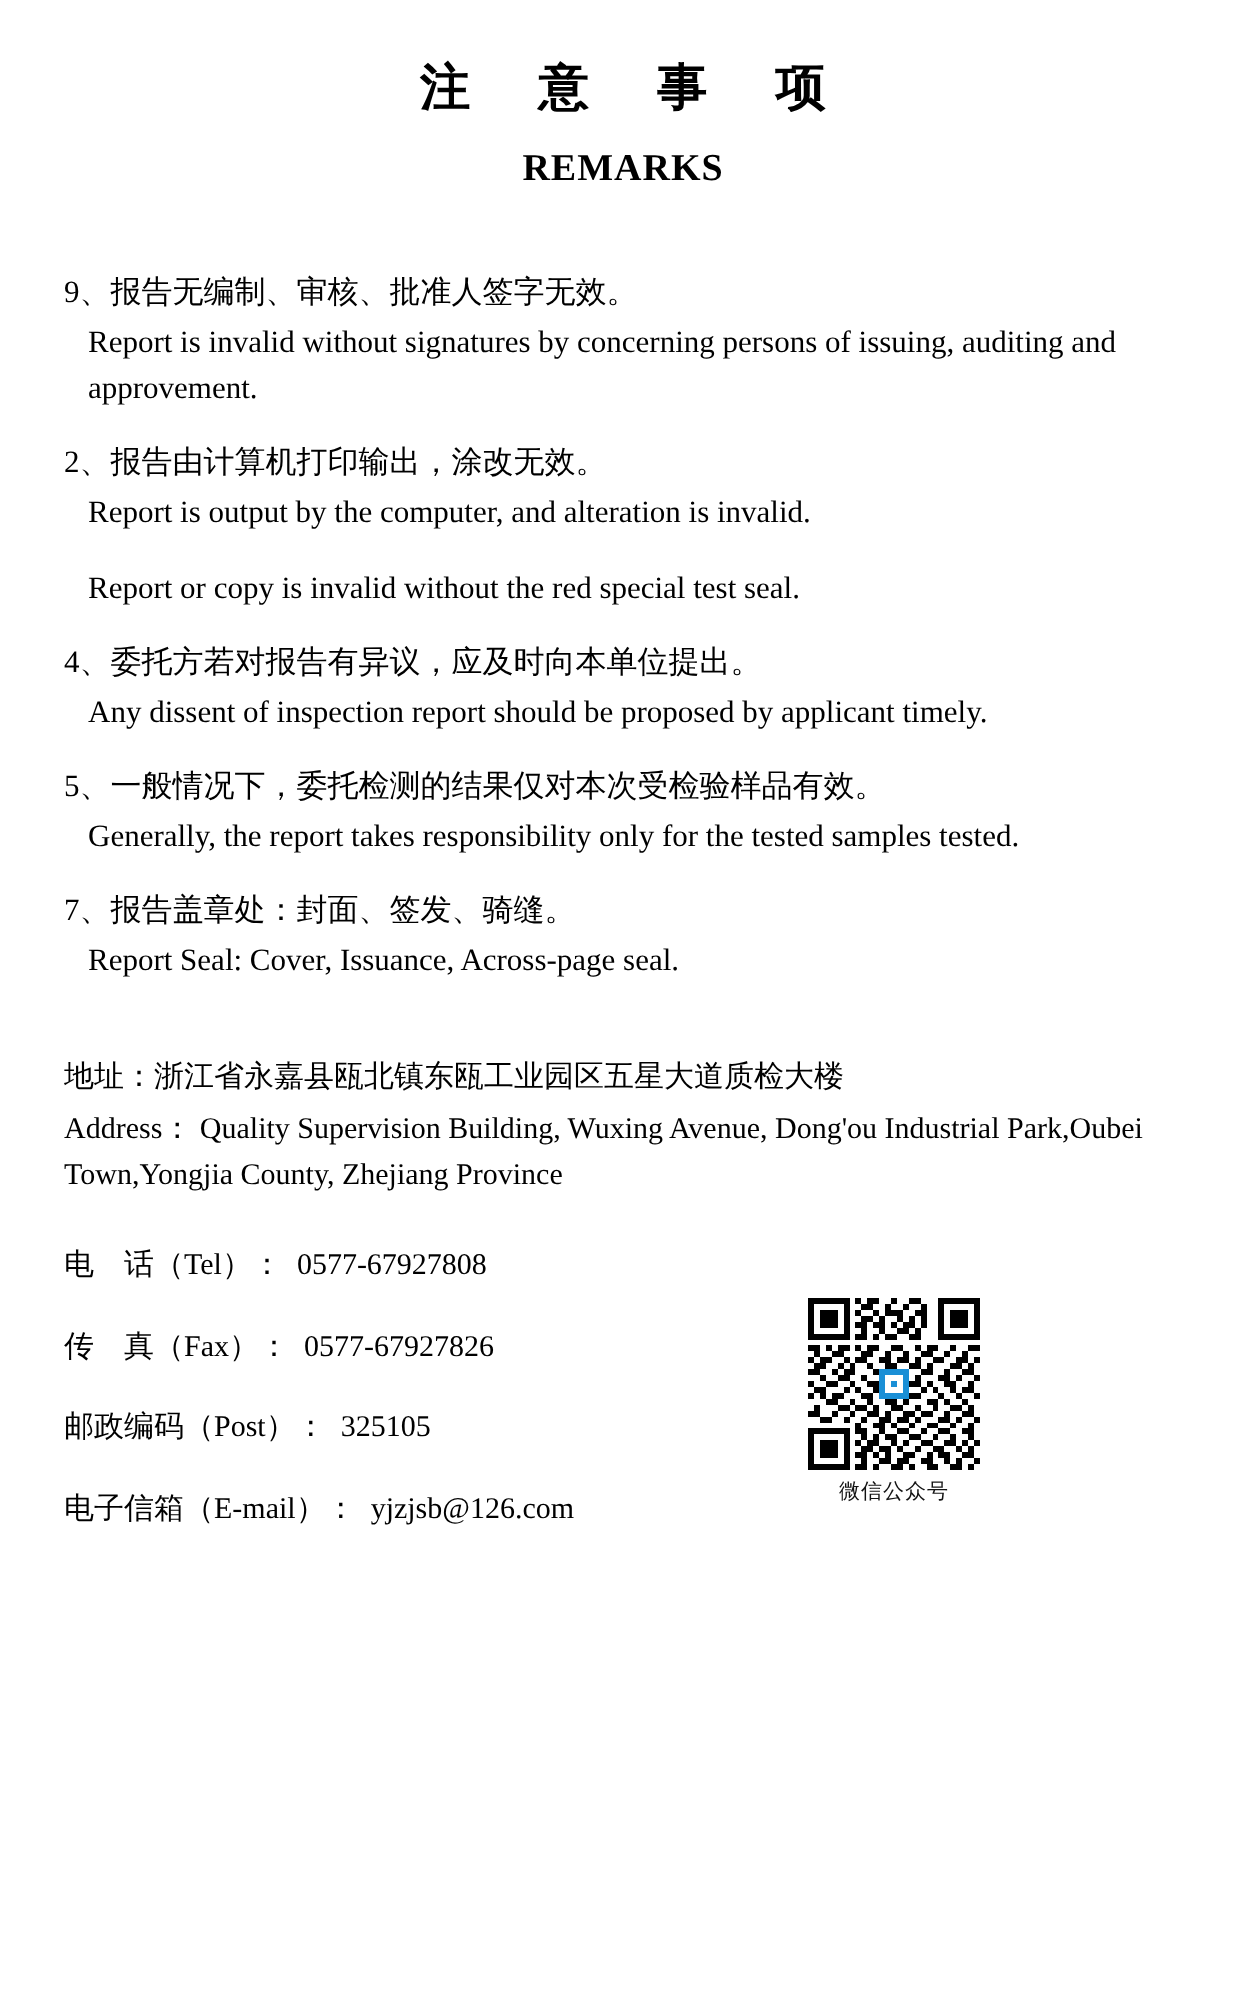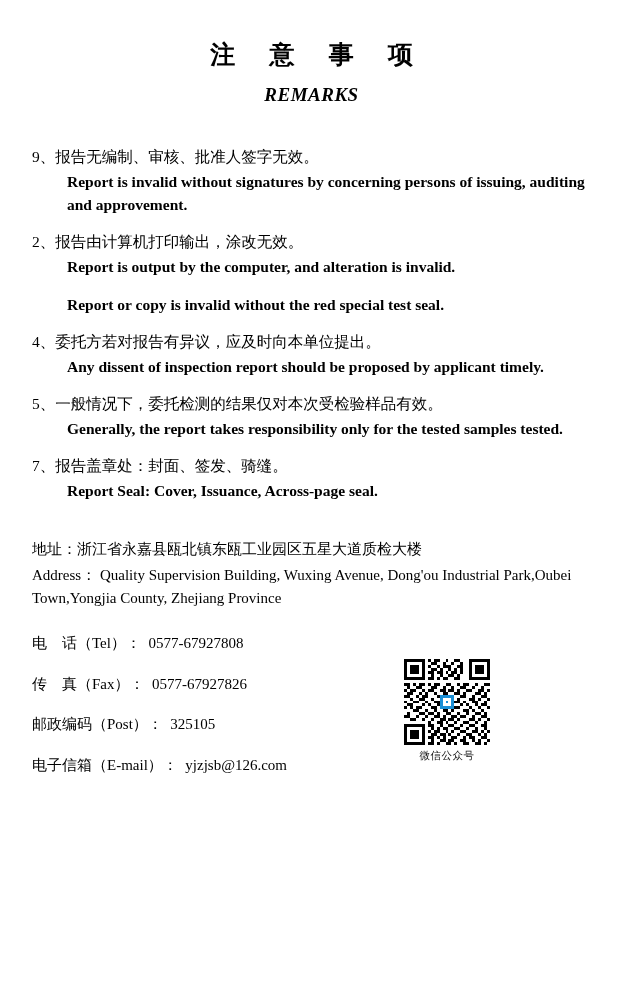--- a/index.html
+++ b/index.html
@@ -13,21 +13,21 @@
     position: relative;
     font-family: "Liberation Serif", serif;
     color: #000000;
     overflow: hidden;
   }
   .page {
     position: relative;
     width: 623px;
     height: 1000px;
     box-sizing: border-box;
-    padding: 26px 24px 0 24px;
+    padding: 16px 24px 0 24px;
   }
   .title-cn {
     text-align: center;
     font-family: "Liberation Serif", serif;
     font-size: 25px;
     font-weight: bold;
     letter-spacing: 14px;
     padding-left: 14px;
     margin-top: 14px;
     margin-bottom: 0;
@@ -35,42 +35,40 @@
   }
   .title-en {
     text-align: center;
     font-family: "Liberation Serif", serif;
     font-size: 19px;
     font-weight: bold;
     letter-spacing: 0.5px;
     margin-top: 14px;
     margin-bottom: 0;
     line-height: 1.2;
-    font-style: italic;
   }
   .remarks-list {
     margin-top: 38px;
     padding: 0 8px 0 8px;
   }
   .remark-item {
     margin-bottom: 14px;
   }
   .remark-cn {
     font-family: "Liberation Serif", serif;
     font-size: 15.5px;
     line-height: 1.55;
     margin: 0;
     white-space: pre-wrap;
   }
   .remark-en {
     font-family: "Liberation Serif", serif;
     font-size: 15.5px;
     line-height: 1.5;
-    margin: 1px 0 0 35px;
-    font-weight: bold;
+    margin: 1px 0 0 12px;
   }
   .contact-block {
     margin-top: 34px;
     padding: 0 8px;
     position: relative;
   }
   .addr-cn {
     font-size: 15px;
     line-height: 1.6;
     margin: 0;

